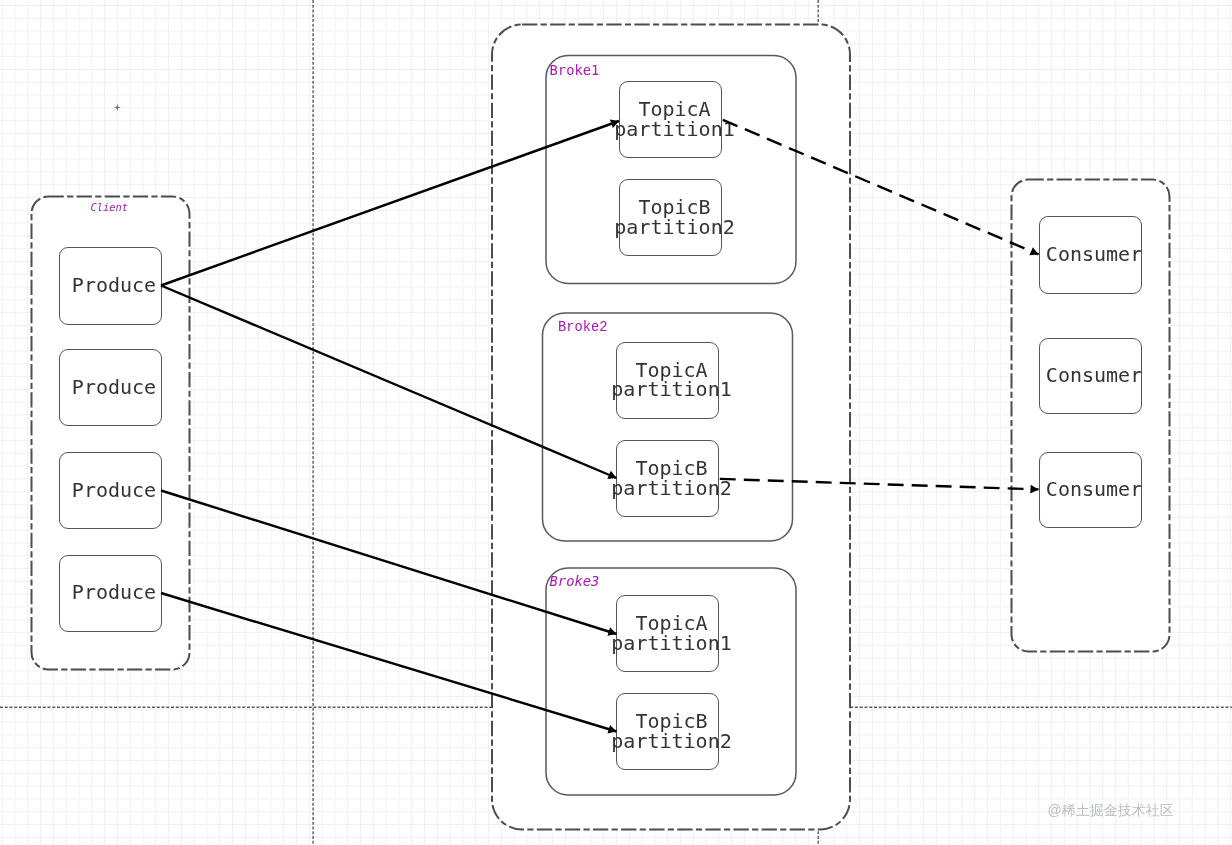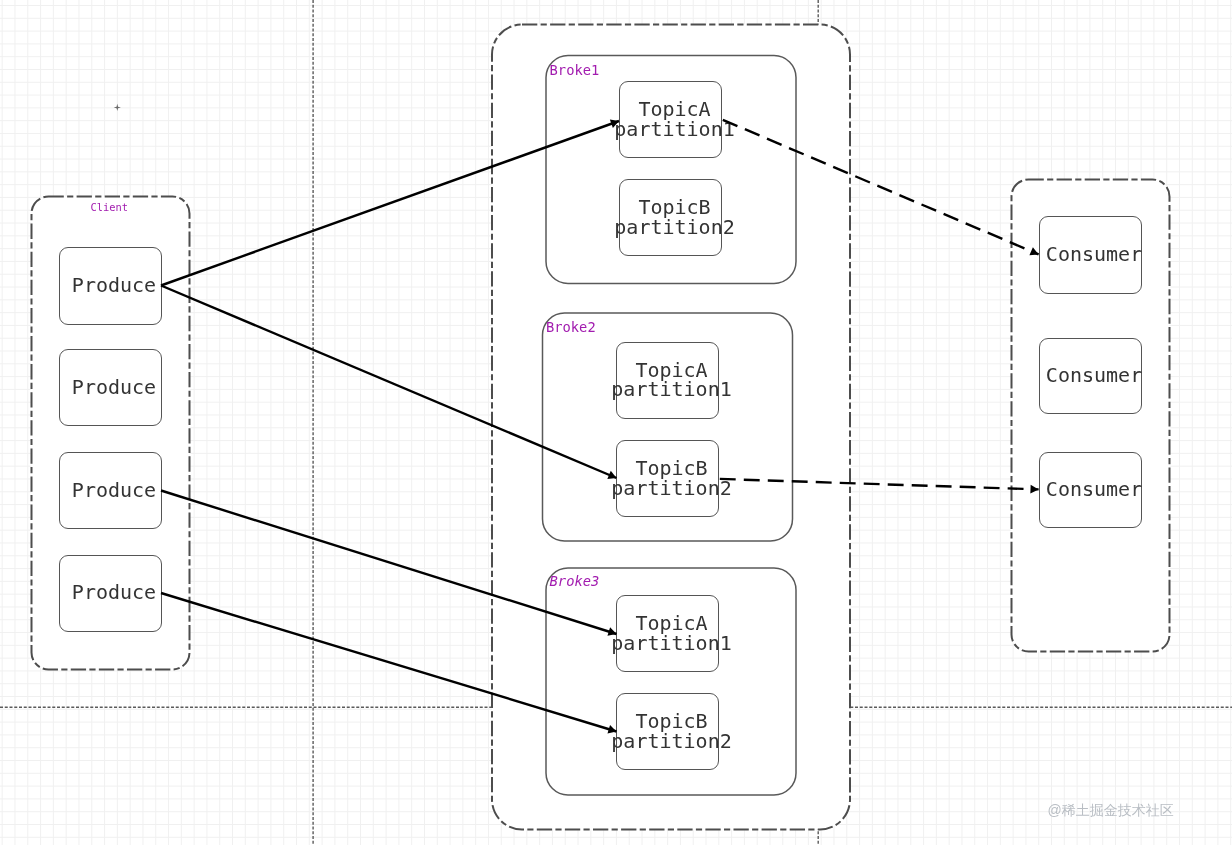--- a/index.html
+++ b/index.html
@@ -117,23 +117,23 @@
 
   <svg class="layer">
     <rect class="dashed-box" x="31.5" y="196.5" width="158" height="473" rx="17" ry="17"></rect>
     <rect class="dashed-box" x="492" y="24.5" width="358" height="805" rx="30" ry="30"></rect>
     <rect class="dashed-box" x="1011.5" y="179.5" width="158" height="472" rx="17" ry="17"></rect>
     <rect class="solid-box" x="546" y="55.5" width="250" height="228" rx="22" ry="22"></rect>
     <rect class="solid-box" x="542.5" y="313" width="250" height="228" rx="22" ry="22"></rect>
     <rect class="solid-box" x="546" y="568" width="250" height="227" rx="22" ry="22"></rect>
   </svg>
 
-  <div class="grouplabel" style="left: 90.5px; top: 202px; font-size: 10.4px;">Client</div>
+  <div class="grouplabel" style="left: 90.5px; top: 202px; font-size: 10.4px; font-style: italic;">Client</div>
   <div class="grouplabel" style="left: 549.6px; top: 63.8px;">Broke1</div>
-  <div class="grouplabel" style="left: 546px; top: 321.3px;">Broke2</div>
+  <div class="grouplabel" style="left: 558px; top: 321.3px; font-family: Liberation Mono, monospace;">Broke2</div>
   <div class="grouplabel" style="left: 549.6px; top: 575.3px; font-style: italic;">Broke3</div>
 
   <div class="node" style="left: 58.5px; top: 246.5px; width: 103px; height: 78px;">Produce</div>
   <div class="node" style="left: 58.5px; top: 349px; width: 103px; height: 77px;">Produce</div>
   <div class="node" style="left: 58.5px; top: 452px; width: 103px; height: 77px;">Produce</div>
   <div class="node" style="left: 58.5px; top: 554.5px; width: 103px; height: 77px;">Produce</div>
 
   <div class="node" style="left: 619px; top: 81px; width: 103px; height: 77px;">TopicA
 partition1</div>
   <div class="node" style="left: 619px; top: 179px; width: 103px; height: 77px;">TopicB

